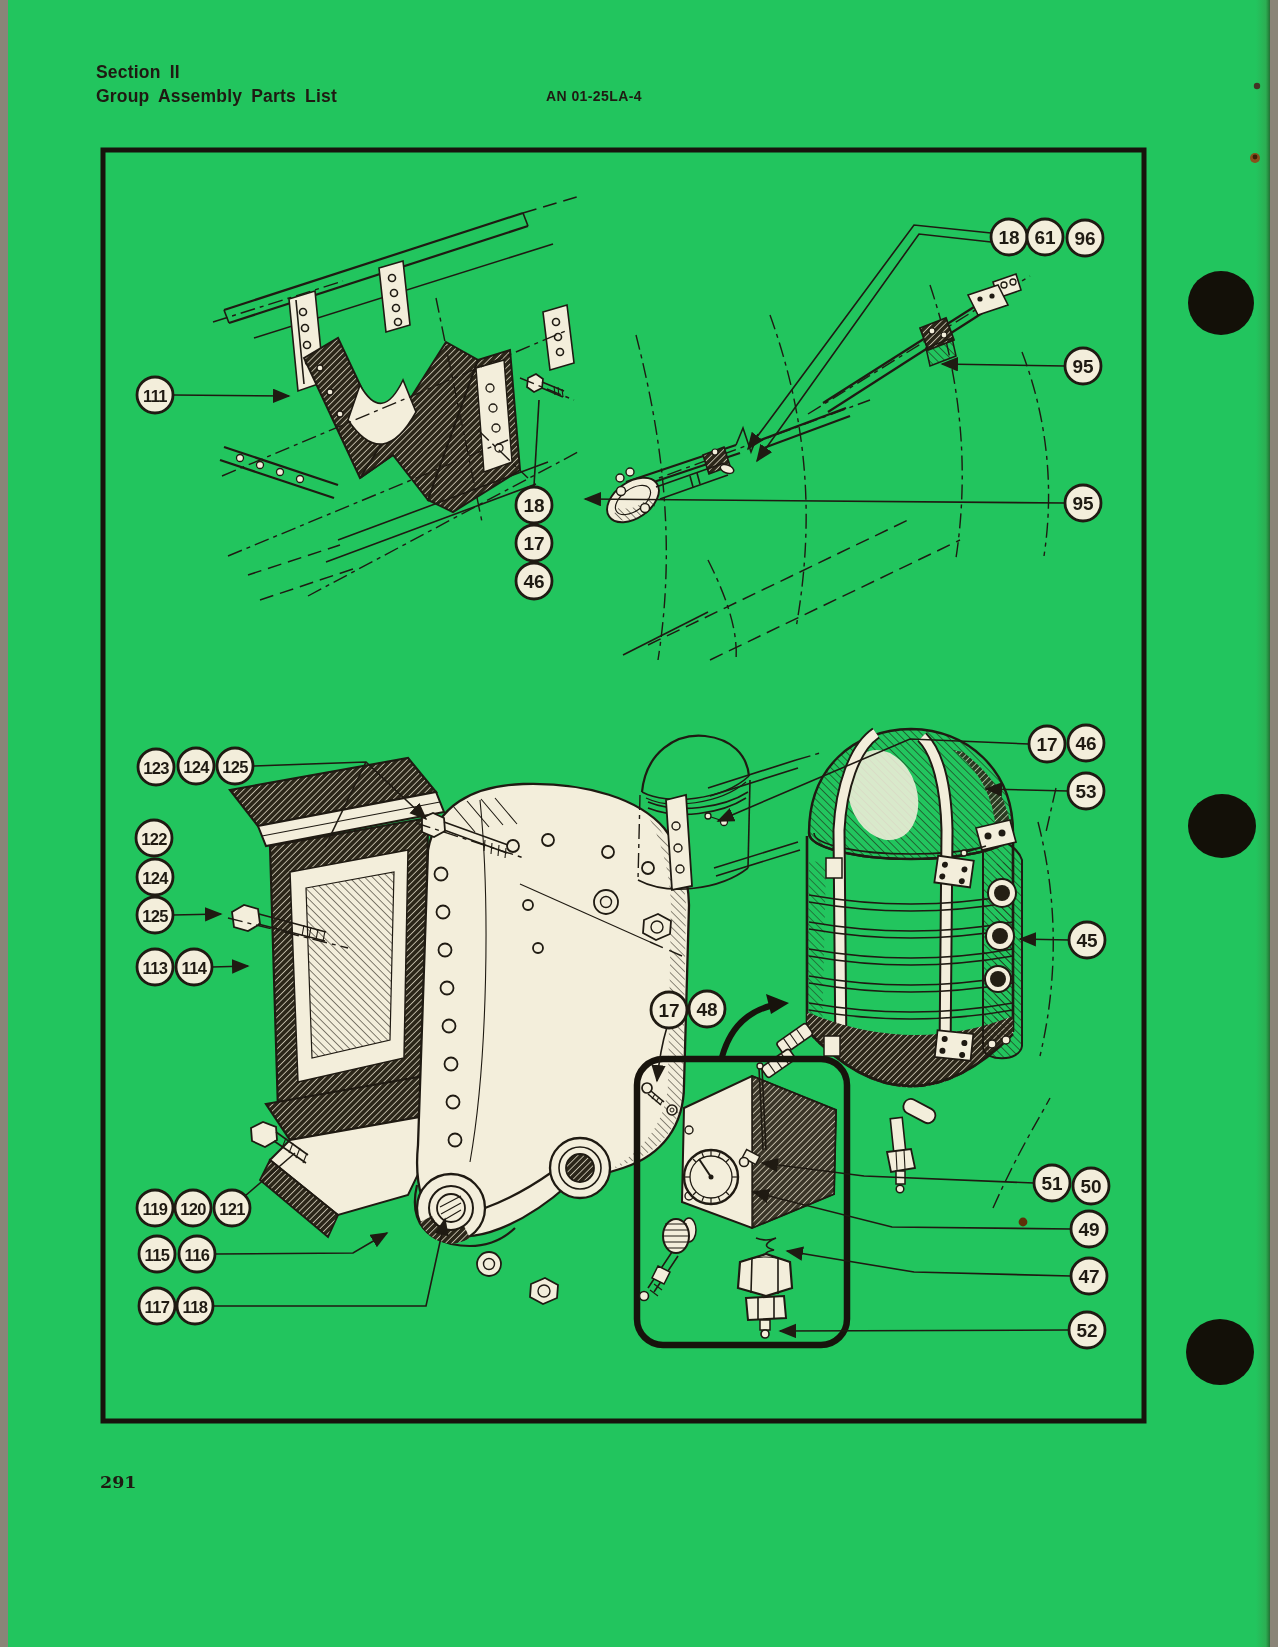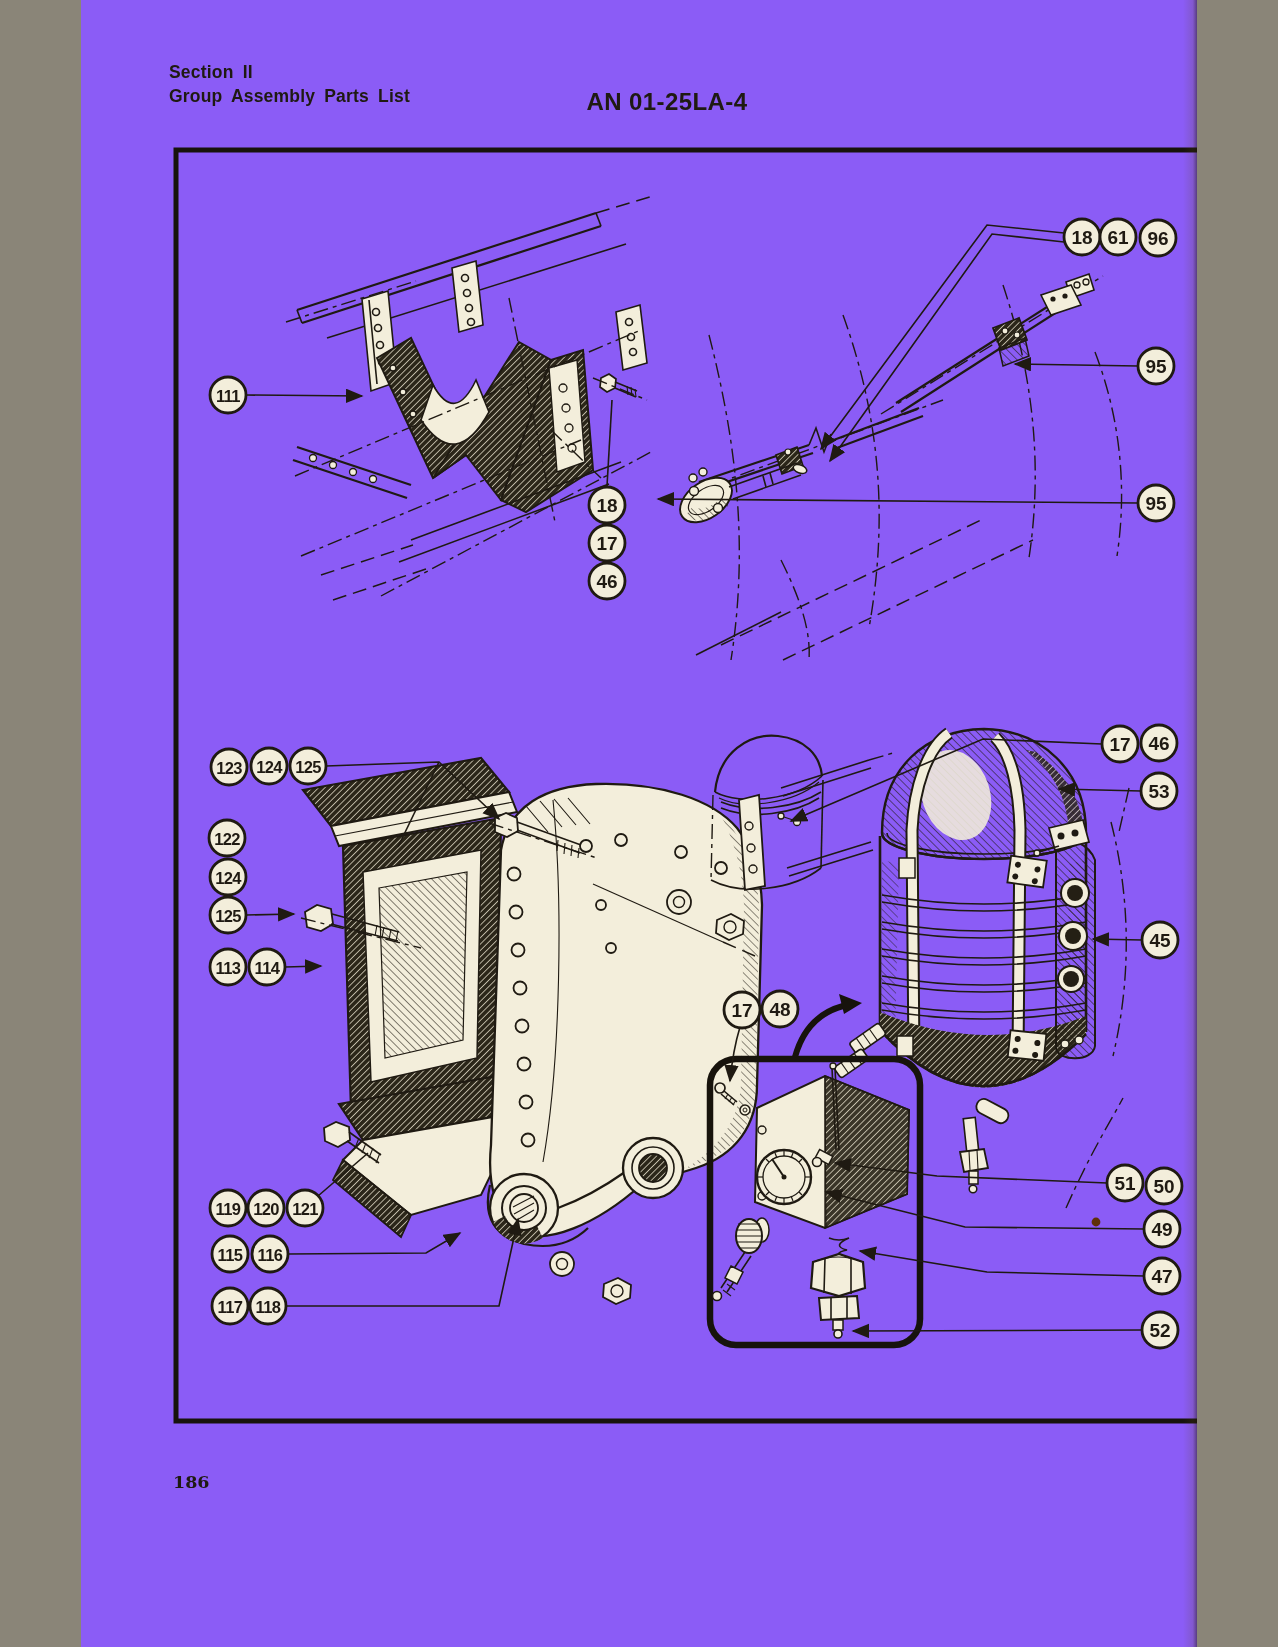--- a/index.html
+++ b/index.html
@@ -1,22 +1,22 @@
 <!DOCTYPE html>
 <html><head>
 <meta charset="utf-8">
 <style>
   html,body{margin:0;padding:0;background:#8a8578;}
   .page{
-    position:relative;width:1116px;height:1647px;margin:0 auto;
-    background:#8b5cf6;
+    position:relative;width:1262px;height:1647px;margin:0 auto;
+    background:#22c55e;
     font-family:"Liberation Sans",sans-serif;color:#1f1a12;overflow:hidden;
   }
   .hdr-left{position:absolute;left:88px;top:60px;font-weight:bold;font-size:17.5px;line-height:24px;letter-spacing:.2px;word-spacing:4px;}
-  .hdr-doc{position:absolute;left:586px;top:88px;transform:translateX(-50%);font-weight:bold;font-size:24px;letter-spacing:.4px;white-space:nowrap;}
+  .hdr-doc{position:absolute;left:586px;top:88px;transform:translateX(-50%);font-weight:bold;font-size:14px;letter-spacing:.4px;white-space:nowrap;}
   .caption{position:absolute;left:562px;top:1438px;transform:translateX(-50%);font-weight:bold;font-style:italic;font-size:18px;word-spacing:6px;white-space:nowrap;}
   .pageno{position:absolute;left:92px;top:1472px;font-family:"DejaVu Serif","Liberation Serif",serif;font-weight:bold;font-size:17.5px;}
   .edge-shade{position:absolute;right:0;top:0;width:14px;height:100%;
     background:linear-gradient(to right,rgba(90,70,30,0) 0%,rgba(90,70,30,.18) 70%,rgba(40,30,10,.45) 96%,rgba(40,30,10,.55) 100%);}
   svg.art{position:absolute;left:0;top:0;}
   .ln{stroke:#1f1a12;fill:none;stroke-width:1.6;}
   .ln2{stroke:#1f1a12;fill:none;stroke-width:2.2;}
   .ln3{stroke:#1f1a12;fill:none;stroke-width:2.6;}
   .thin{stroke:#1f1a12;fill:none;stroke-width:1.1;}
   .dd{stroke:#1f1a12;fill:none;stroke-width:1.4;stroke-dasharray:15 5 4 5;}
@@ -600,15 +600,15 @@
       <ellipse cx="1212" cy="1352" rx="34" ry="33" fill="#131008"></ellipse>
     </g>
     <g>
       <circle cx="1249" cy="86" r="3.2" fill="#433424"></circle>
       <circle cx="1247" cy="158" r="5" fill="#8a4f1c"></circle>
       <circle cx="1247" cy="157" r="2.4" fill="#3c2206"></circle>
       <circle cx="1015" cy="1222" r="4.4" fill="#5f3008"></circle>
     </g>
   </svg>
 
-  <div class="pageno">186</div>
+  <div class="pageno">291</div>
   <div class="edge-shade"></div>
 </div>
 
 </body></html>

